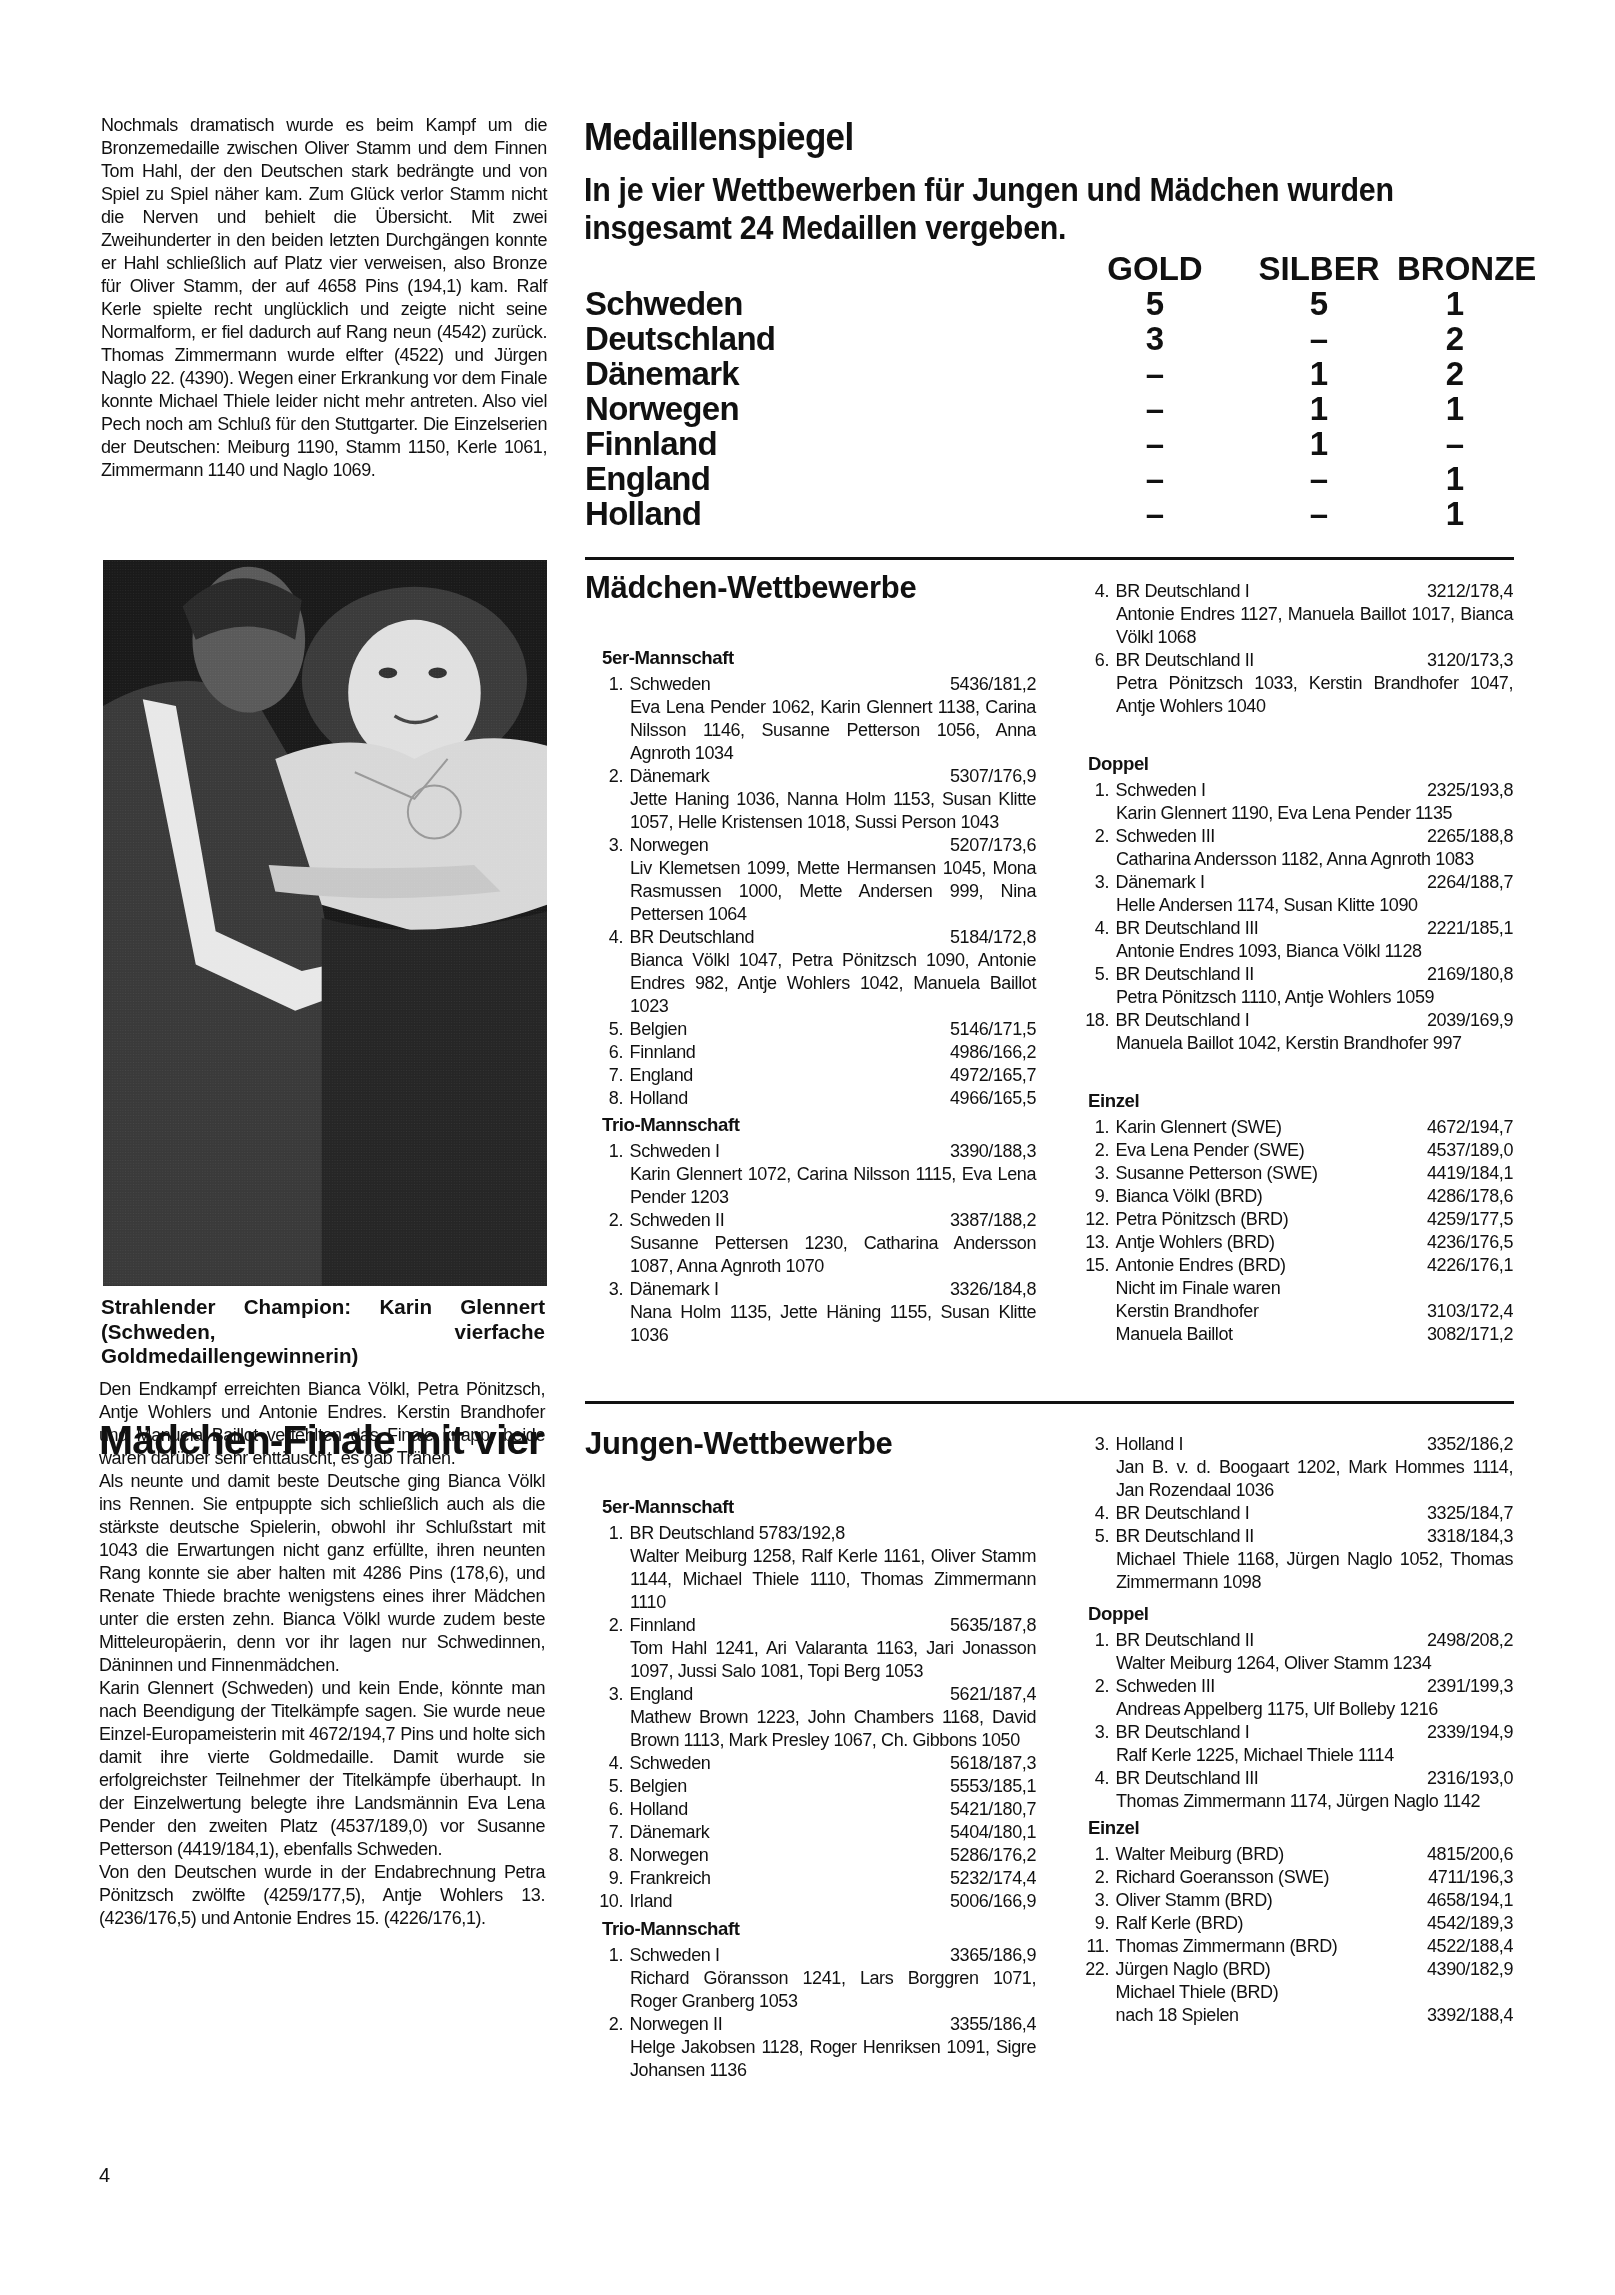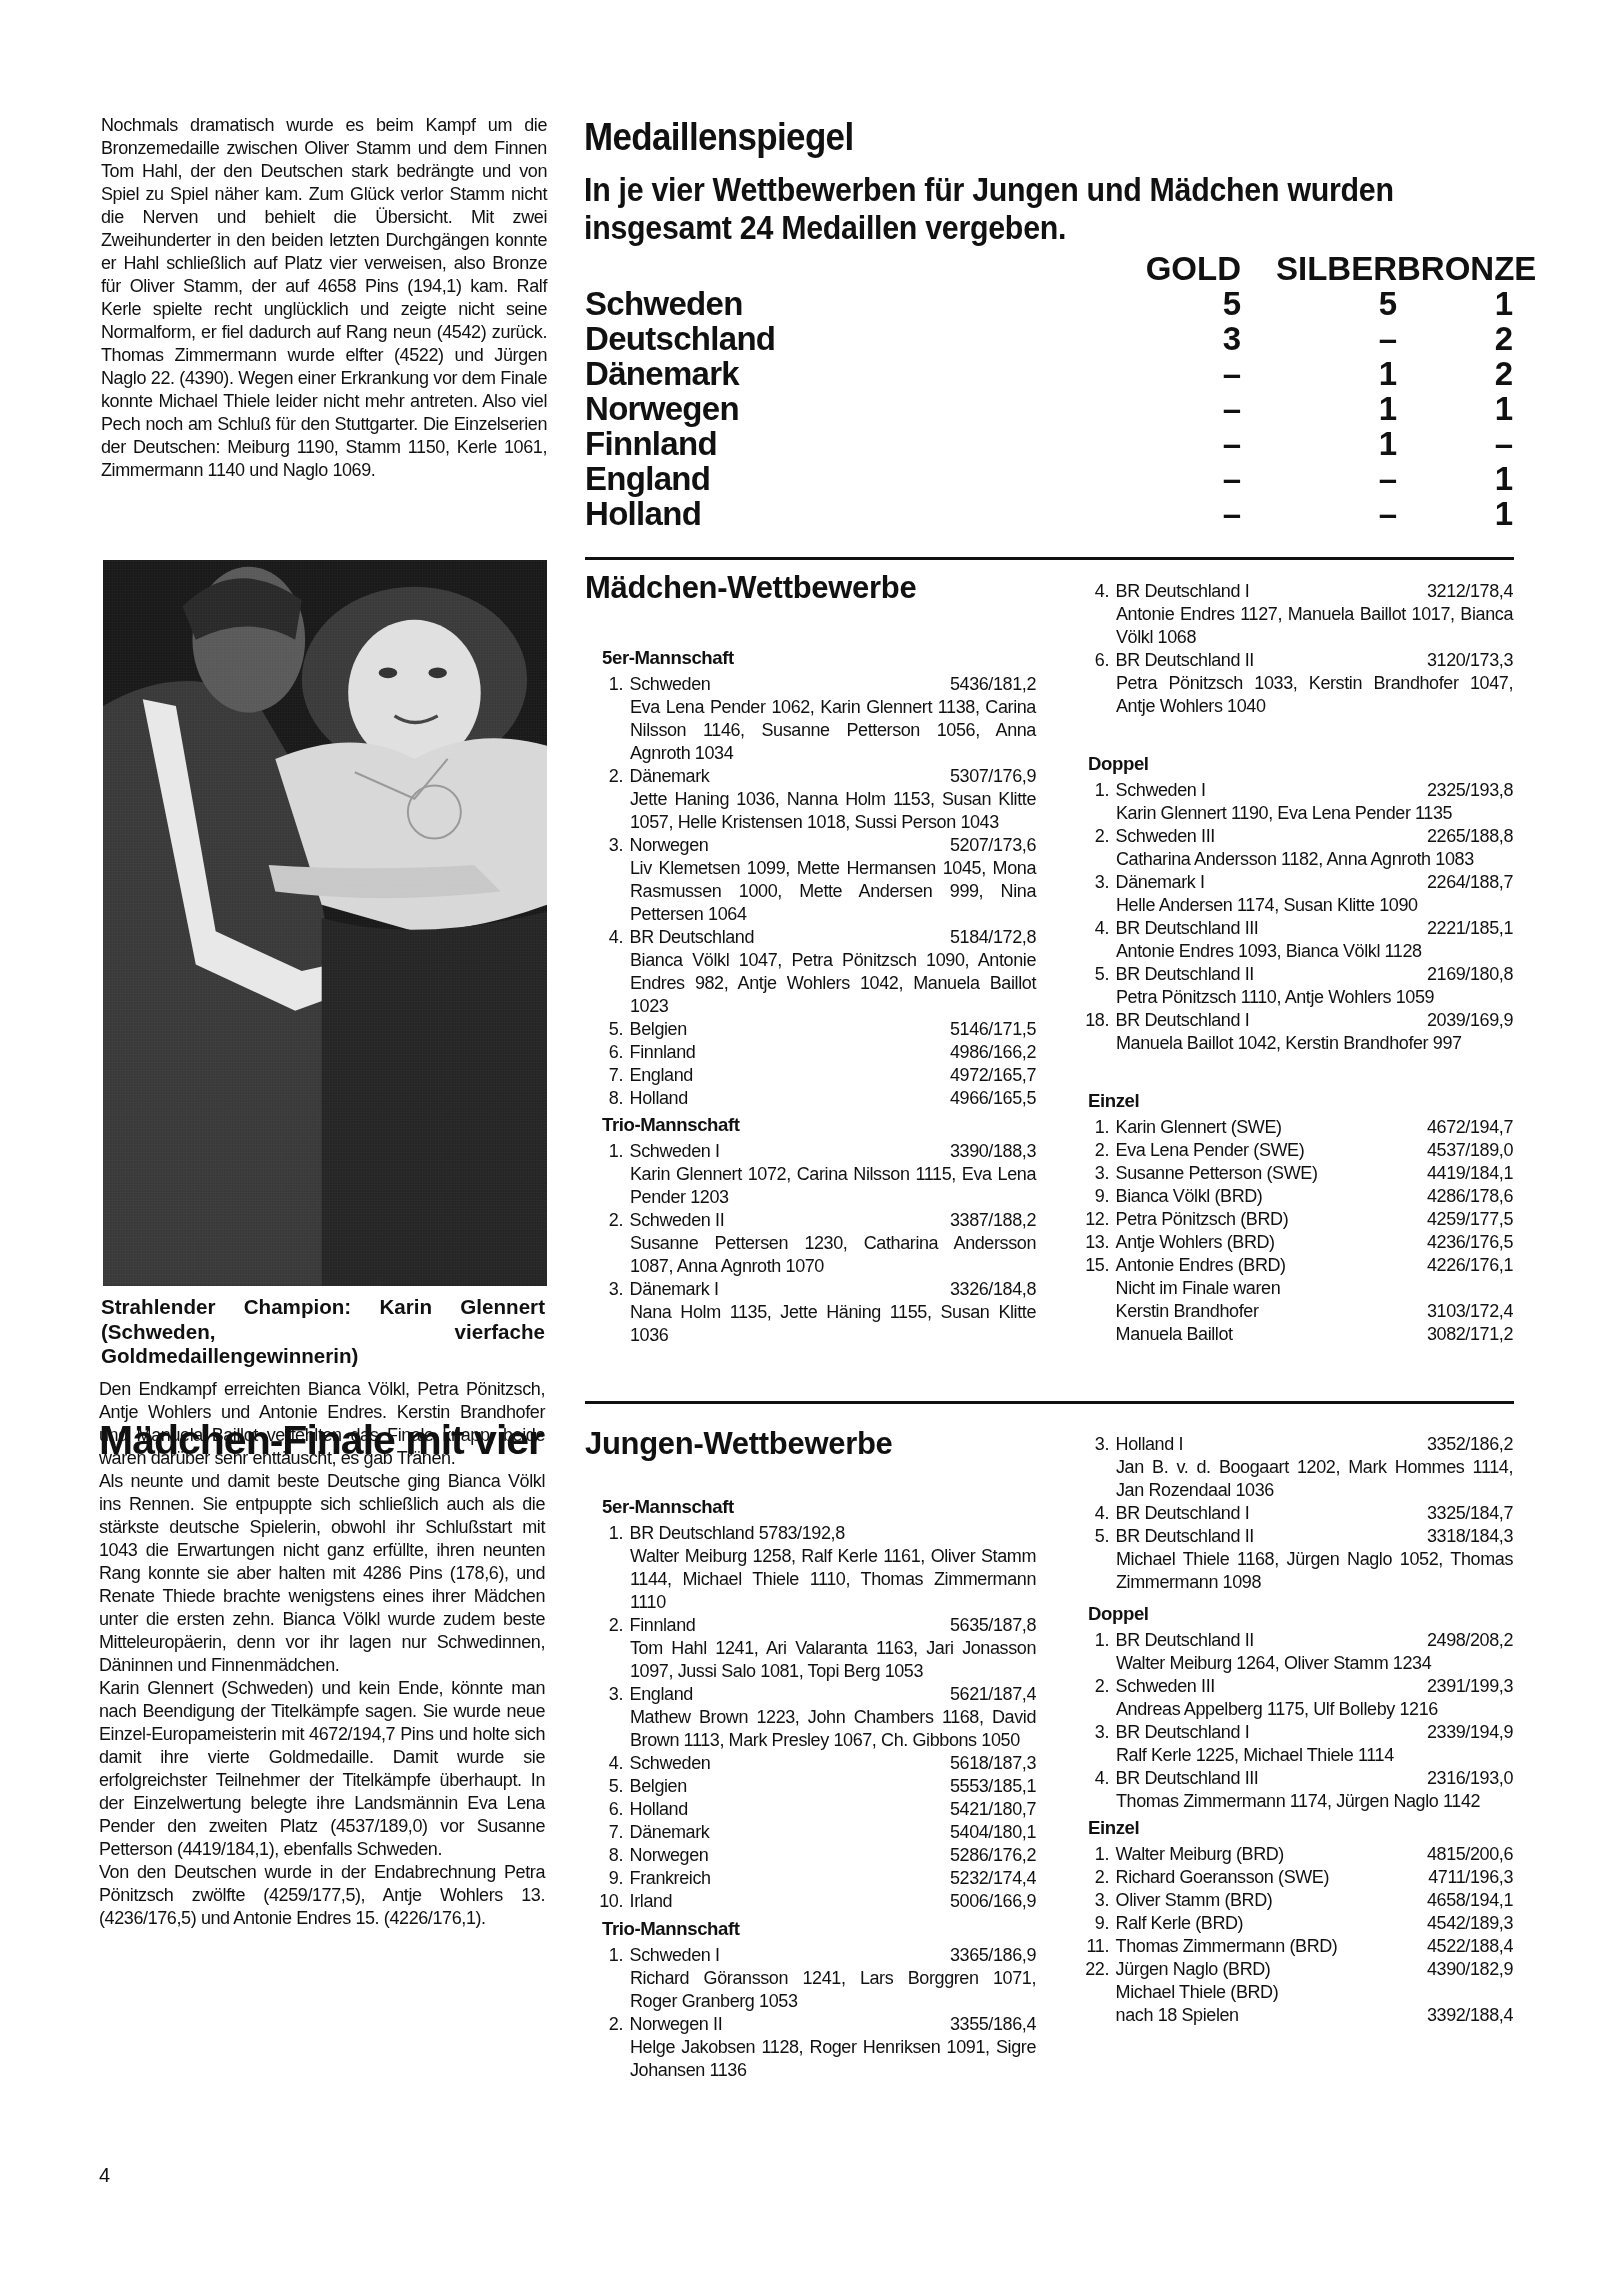--- a/index.html
+++ b/index.html
@@ -9,21 +9,21 @@
   .para { font-size: 18px; line-height: 23px; text-align: justify; margin: 0; }
   .para p { margin: 0; }
   .narrow { font-family: "Liberation Sans", sans-serif; letter-spacing: -0.4px; }
   
   .medal-title { font-size: 38px; font-weight: bold; letter-spacing: -0.7px; transform: scaleX(0.92); transform-origin: left; white-space: nowrap; }
   .medal-sub { font-size: 33px; font-weight: bold; line-height: 38px; letter-spacing: -0.3px; transform: scaleX(0.92); transform-origin: left; white-space: nowrap; }
   .medal-table { position: absolute; left: 585px; top: 251px; width: 929px; }
   .medal-head, .medal-row { display: flex; font-weight: bold; font-size: 33px; height: 35px; line-height: 35px; }
   .medal-row .country { width: 484px; letter-spacing: -0.7px; }
   .medal-head .spacer { width: 484px; }
-  .mcol { text-align: right; }
+  .mcol { text-align: center; }
   .mcol.g { width: 172px; }
   .mcol.s { width: 156px; }
   .mcol.b { width: 116px; }
   .rule { position: absolute; height: 3.3px; background: #111; }
   
   .sect-title { font-size: 31px; font-weight: bold; letter-spacing: -0.3px; white-space: nowrap; }
   .sub-title { font-size: 18.6px; font-weight: bold; margin: 17px; }
   .res { font-size: 18px; line-height: 23px; }
   .entry { position: relative; }
   .entry-head { display: flex; }

